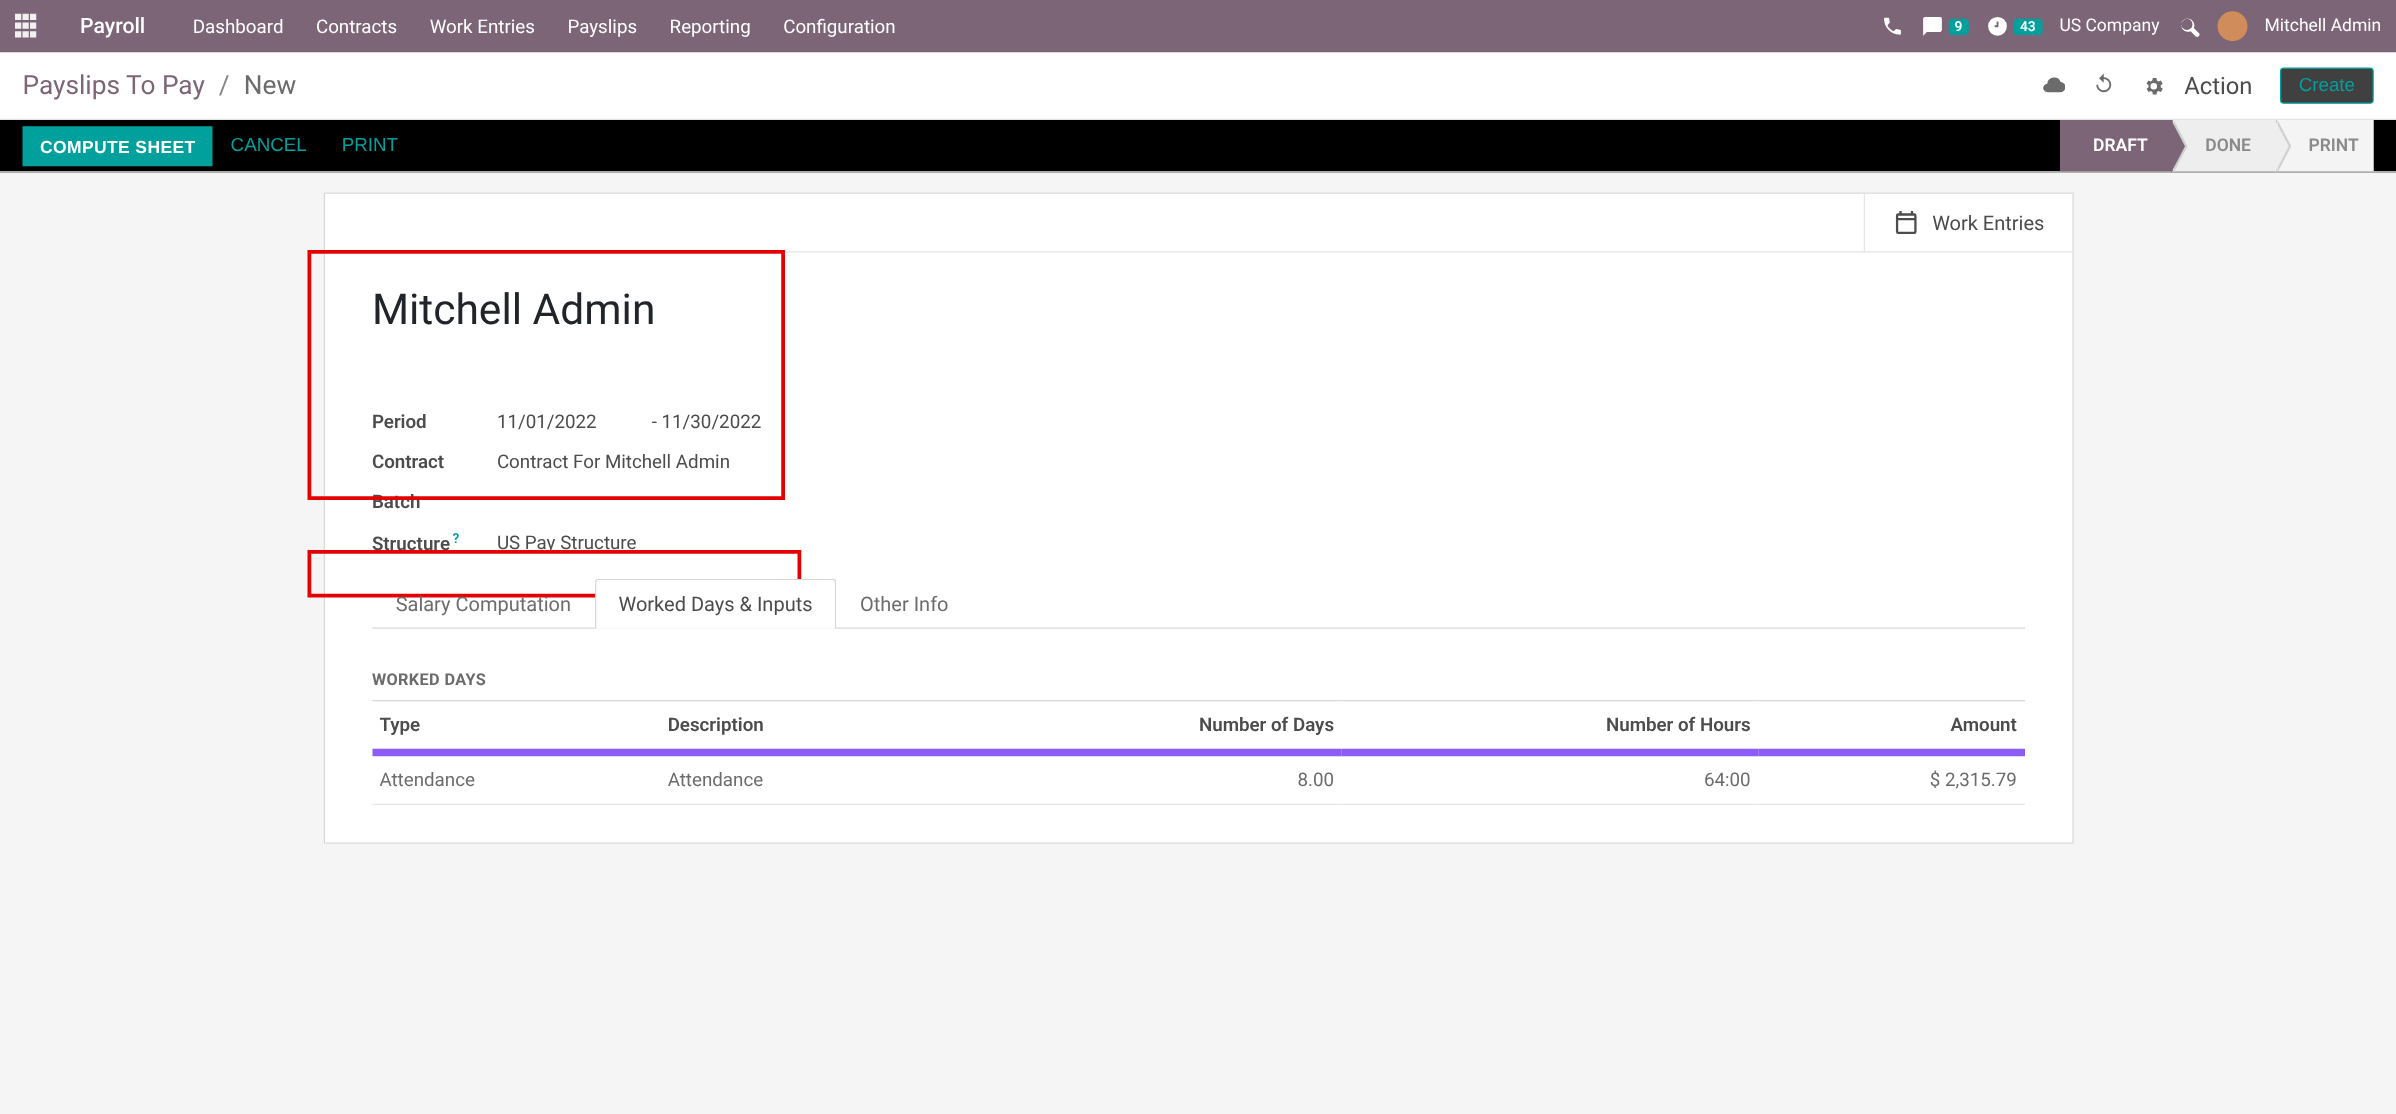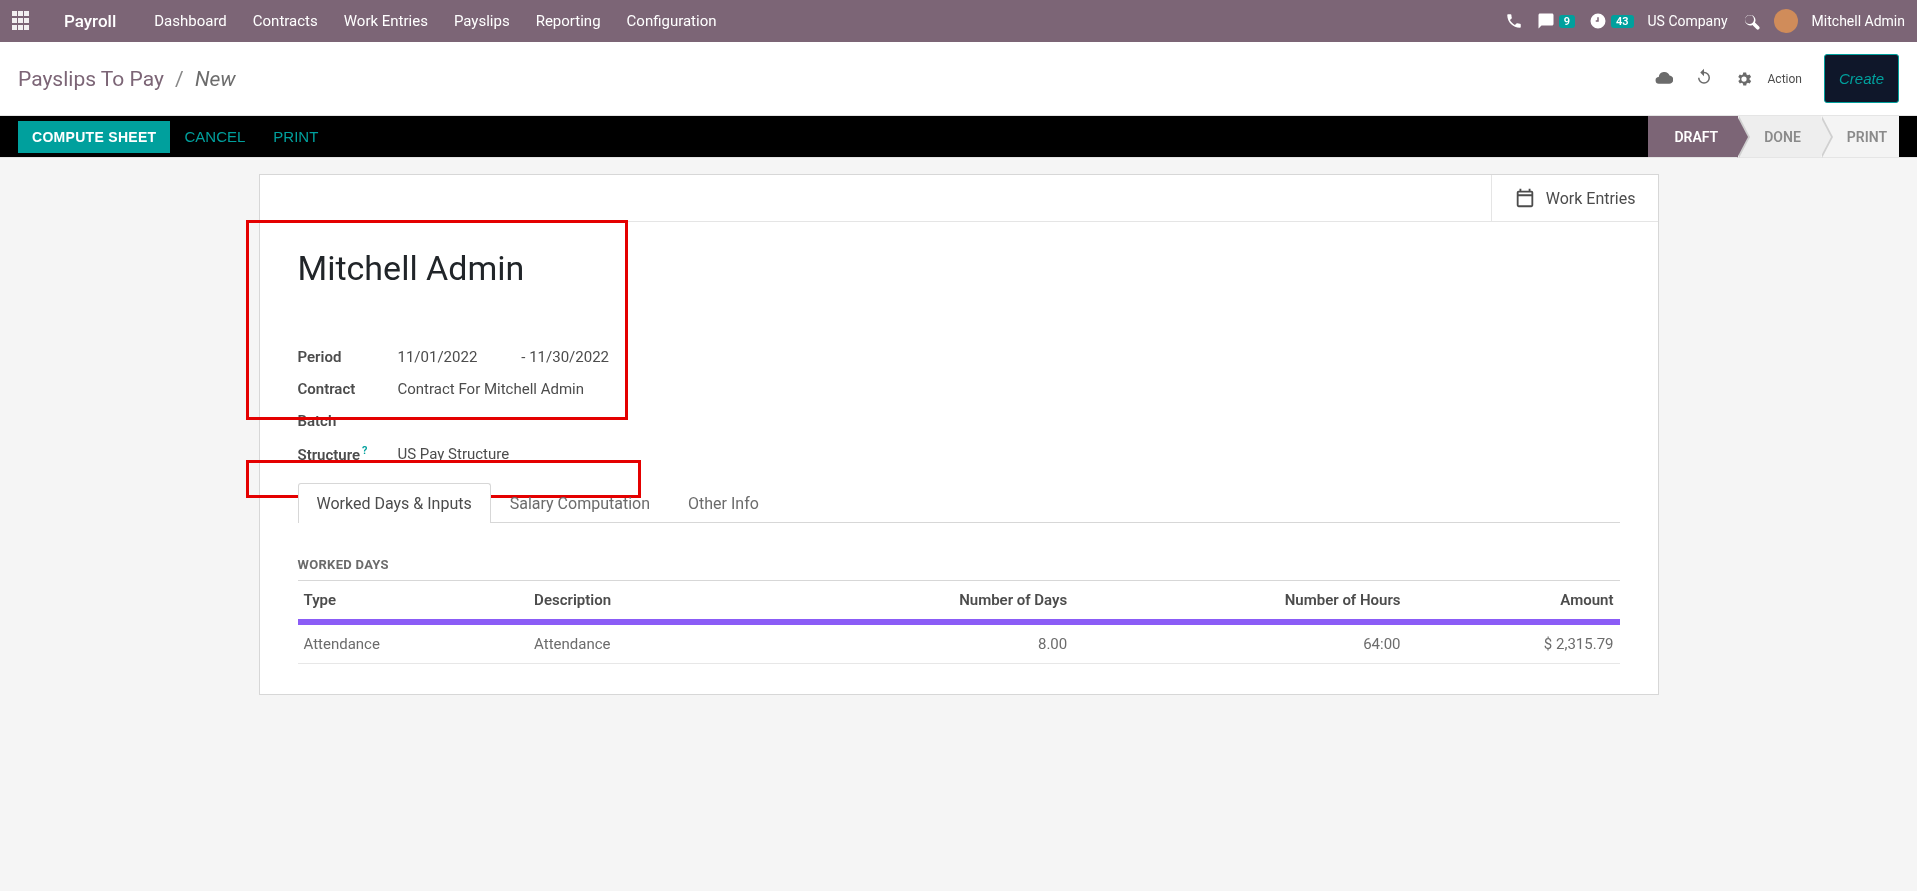--- a/index.html
+++ b/index.html
@@ -15,25 +15,25 @@
 .topnav .right { margin-left:auto; display:flex; align-items:center; gap:14px; font-size:14px; }
 .badge { background:#00a09d; color:#fff; border-radius:3px; padding:0 5px; font-size:11px; font-weight:600; }
 .icon-sm svg { width:18px; height:18px; fill:#fff; }
 .icon-sm { display:flex; align-items:center; gap:4px; }
 .avatar { width:24px; height:24px; border-radius:50%; background:#d08c5a; display:inline-block; }
 
 
 .crumbbar { background:#fff; border-bottom:1px solid #e5e5e5; display:flex; align-items:center; padding:12px 18px; }
 .crumbbar .crumb { font-size:21px; color:#7c6576; }
 .crumbbar .crumb .sep { color:#888; margin:0 6px; }
-.crumbbar .crumb .cur { color:#6c6c6c;font-style:italic; }
+.crumbbar .crumb .cur { color:#6c6c6c; }
 .crumbbar .tools { margin-left:auto; display:flex; align-items:center; gap:22px; }
 .crumbbar .tools svg { width:18px; height:18px; fill:#6b6b6b; }
-.btn-outline { border:1px solid #00a09d; color:#00a09d; background:#0f172a; padding:15px 14px; font-size:15px; border-radius:3px; cursor:pointer;font-style:italic; }
-.action-link { color:#4c4c4c; font-size:12px; display:flex; align-items:center; gap:15px; }
+.btn-outline { border:1px solid #00a09d; color:#00a09d; background:#404040; padding:5px 14px; font-size:15px; border-radius:3px; cursor:pointer; }
+.action-link { color:#4c4c4c; font-size:19px; display:flex; align-items:center; gap:15px; }
 .action-link svg { width:16px; height:16px; fill:#4c4c4c; }
 
 
 .actionrow { background:#000000; border-bottom:1px solid #e5e5e5; display:flex; align-items:center; padding:0 18px; height:42px; }
 .btn-primary { background:#00a09d; color:#fff; border:none; padding:8px 14px; font-size:14px; font-weight:600; letter-spacing:.3px; cursor:pointer; }
 .btn-link { background:none; border:none; color:#00a09d; font-size:15px; font-weight:500; padding:8px 14px; cursor:pointer; }
 .status { margin-left:auto; display:flex; align-items:stretch; height:100%; }
 .status-step { position:relative; padding:0 20px 0 26px; display:flex; align-items:center; font-size:14px; font-weight:600; color:#8a8a8a; background:#eeeeee; }
 .status-step::after { content:""; position:absolute; right:-10px; top:0; width:0; height:0; border-top:21px solid transparent; border-bottom:21px solid transparent; border-left:11px solid #eeeeee; z-index:2; }
 .status-step::before { content:""; position:absolute; right:-12px; top:0; width:0; height:0; border-top:21px solid transparent; border-bottom:21px solid transparent; border-left:11px solid #d0d0d0; z-index:1; }
@@ -190,22 +190,22 @@
           <div class="flabel">Batch</div>
           <div class="fval"></div>
         </div>
         <div class="frow">
           <div class="flabel"><span>Structure</span><span class="sup">?</span></div>
           <div class="fval">US Pay Structure</div>
         </div>
       </div>
 
       <div class="tabs">
+        <div class="tab">Salary Computation</div>
         <div class="tab active">Worked Days &amp; Inputs</div>
-        <div class="tab">Salary Computation</div>
         <div class="tab">Other Info</div>
       </div>
 
       <div class="section-title">WORKED DAYS</div>
       <table class="wd">
         <thead>
             <tr>
           <th>Type</th>
           <th>Description</th>
           <th class="right">Number of Days</th>

